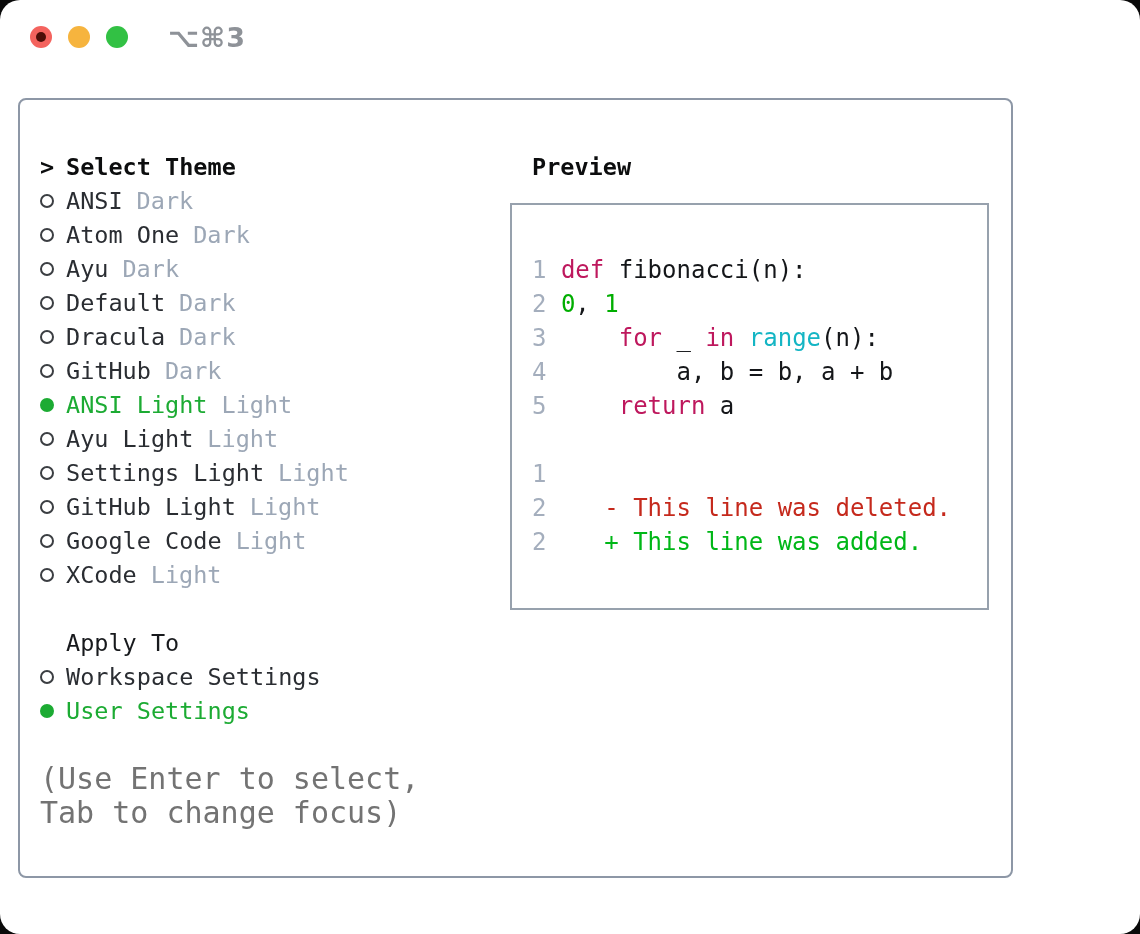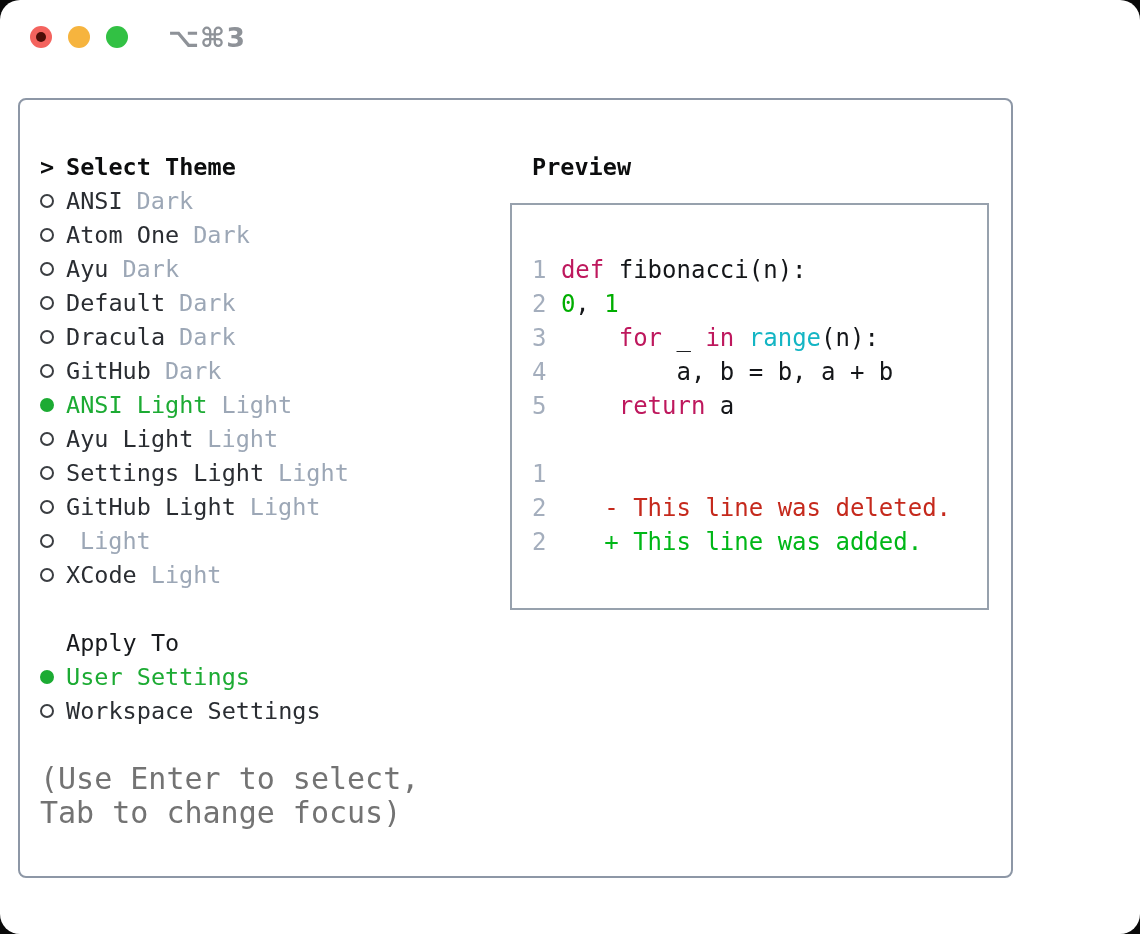--- a/index.html
+++ b/index.html
@@ -160,53 +160,54 @@
               <span class="circle"></span>
             </span>
     <span class="label">GitHub Light</span>
     <span class="tag">Light</span>
   </div>
 
   <div class="row option">
     <span class="marker">
               <span class="circle"></span>
             </span>
+    <span class="label">Google Code</span>
     <span class="tag">Light</span>
   </div>
 
   <div class="row option">
     <span class="marker">
               <span class="circle"></span>
             </span>
     <span class="label">XCode</span>
     <span class="tag">Light</span>
   </div>
 </div>
 
       <div class="spacer"></div>
 
       <div class="row header-row2">
         <span class="marker"></span>
         <span class="apply-label">Apply To</span>
       </div>
 
       <div id="apply-list">
+  <div class="row option">
+    <span class="marker">
+              <span class="circle"></span>
+            </span>
+    <span class="label">Workspace Settings</span>
+
+  </div>
+
   <div class="row option selected">
     <span class="marker">
               <span class="circle"></span>
             </span>
     <span class="label">User Settings</span>
-
-  </div>
-
-  <div class="row option">
-    <span class="marker">
-              <span class="circle"></span>
-            </span>
-    <span class="label">Workspace Settings</span>
 
   </div>
 </div>
 
       <div class="spacer"></div>
 
       <div class="hint">(Use Enter to select, Tab to change focus)</div>
     </div>
 
     <div class="preview-header">Preview</div>

